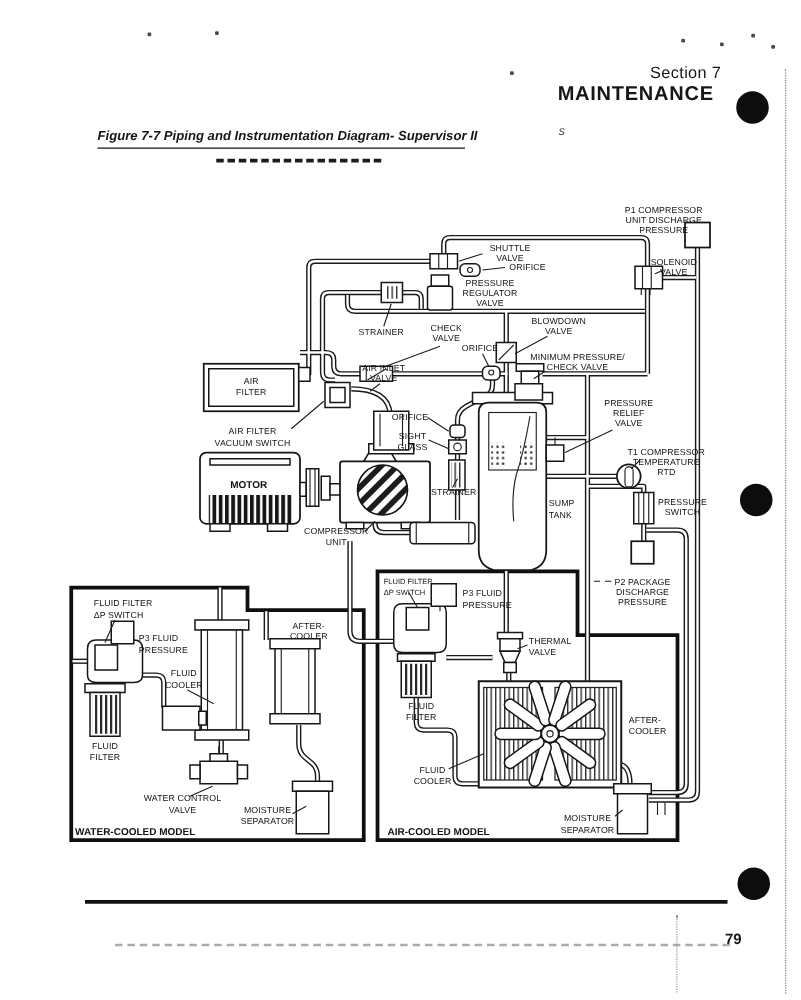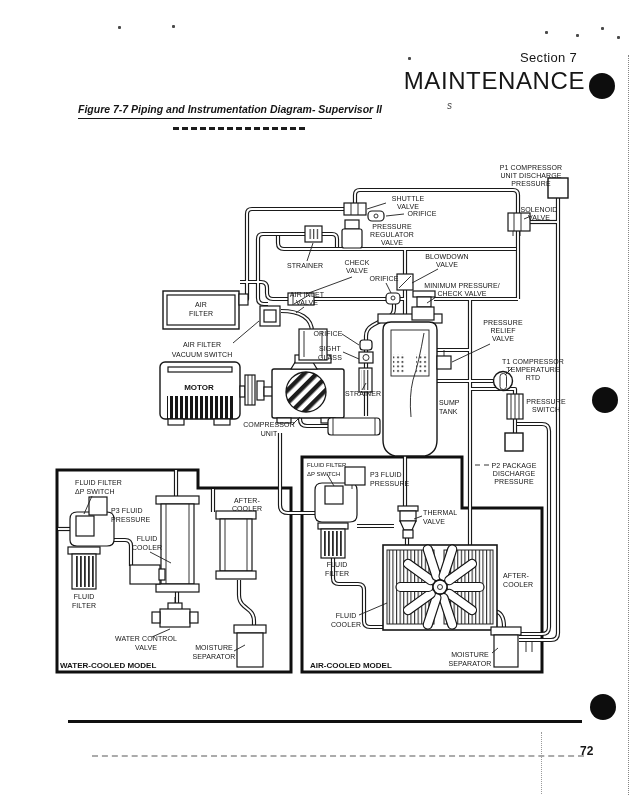--- a/index.html
+++ b/index.html
@@ -1,20 +1,20 @@
 <!DOCTYPE html>
 <html><head>
 <meta charset="utf-8">
 <style>
   html,body{margin:0;padding:0;background:#e8e8e6;}
   .page{position:relative;width:641px;height:800px;background:#ffffff;overflow:hidden;
         font-family:"Liberation Sans",sans-serif;color:#161616;}
   .abs{position:absolute;}
   .hdr-section{top:50px;right:64px;font-size:13px;letter-spacing:.3px;}
-  .hdr-title{top:67px;right:56px;font-size:24px;font-weight:normal;letter-spacing:.6px;}
+  .hdr-title{top:67px;right:70px;font-size:16px;font-weight:bold;letter-spacing:.6px;}
   .hole{width:26px;height:26px;border-radius:50%;background:#0d0d0d;}
   .caption{left:78px;top:103px;width:294px;font-size:10.5px;font-weight:bold;font-style:italic;
            border-bottom:1.5px solid #151515;padding-bottom:3px;white-space:nowrap;}
   .cap-dashes{left:173px;top:127px;width:132px;height:0;border-top:3px dashed #1c1c1c;}
   .stray-s{left:447px;top:100px;font-size:10px;font-style:italic;color:#444;}
   .bottom-rule{left:68px;top:720px;width:514px;height:3px;background:#101010;}
   .page-num{left:580px;top:744px;font-size:12px;font-weight:bold;}
   .noise-line{left:92px;top:755px;width:492px;height:0;border-top:2px dashed #979797;opacity:.8;}
   .dot-col{border-left:1px dotted #848484;width:0;}
   .speck{width:3px;height:3px;background:#4a4a4a;border-radius:1px;}
@@ -425,15 +425,15 @@
       <text class="lbl" x="503" y="587">COOLER</text>
       <text class="lbl mid" x="346" y="618">FLUID</text>
       <text class="lbl mid" x="346" y="627">COOLER</text>
       <text class="lbl mid" x="470" y="657">MOISTURE</text>
       <text class="lbl mid" x="470" y="666">SEPARATOR</text>
       <text class="lbl8" x="310" y="668">AIR-COOLED MODEL</text>
     </g>
   </svg>
 
   <div class="abs bottom-rule"></div>
-  <div class="abs page-num">72</div>
+  <div class="abs page-num">79</div>
   <div class="abs noise-line"></div>
 </div>
 
 </body></html>

